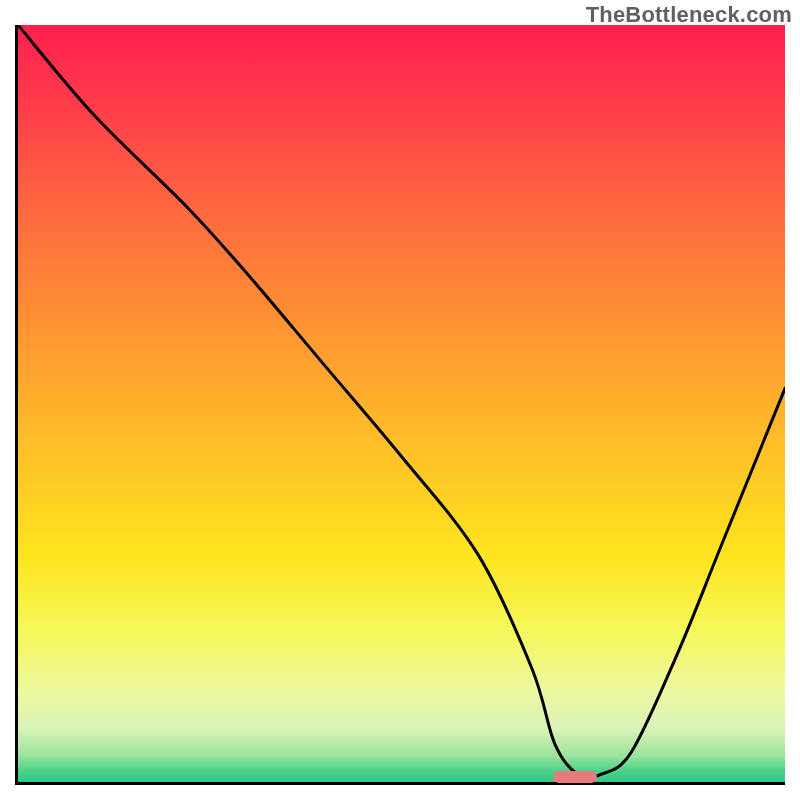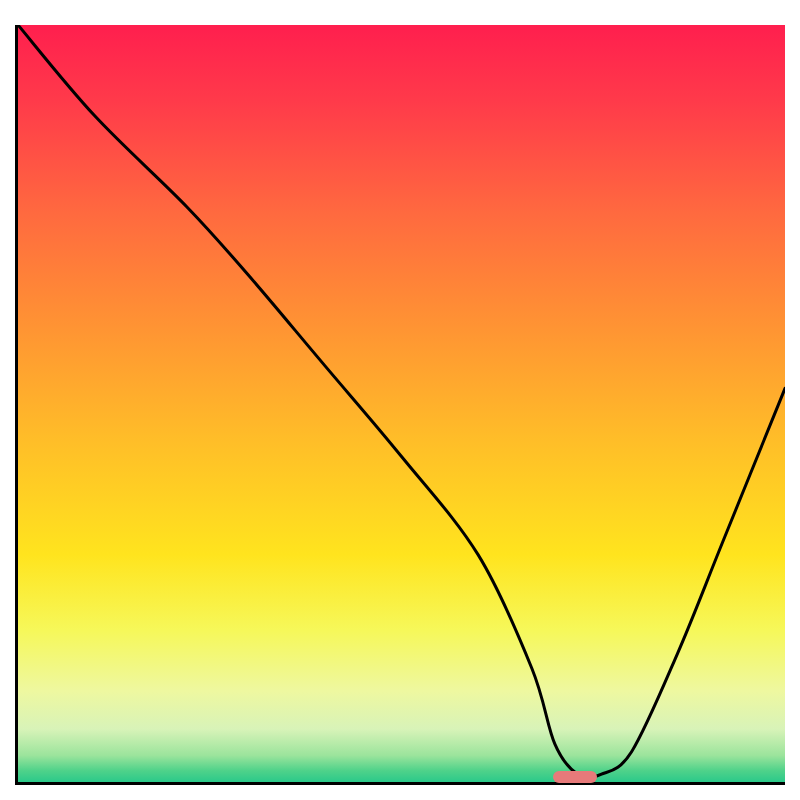--- a/index.html
+++ b/index.html
@@ -49,20 +49,21 @@
   .marker {
     position: absolute;
     border-radius: 6px;
   }
 </style>
 </head>
 <body>
 
 <div class="container">
 
+  <div class="watermark">TheBottleneck.com</div>
 
   <div class="plot-frame">
 
     <svg class="gradient-fill" width="767" height="757" viewBox="0 0 767 757" preserveAspectRatio="none">
       <defs>
         <linearGradient id="bg-grad" x1="0" y1="0" x2="0" y2="1">
             <stop offset="0%" stop-color="#ff1f4e"></stop>
             <stop offset="10%" stop-color="#ff3a4a"></stop>
             <stop offset="25%" stop-color="#ff6a3f"></stop>
             <stop offset="40%" stop-color="#ff9433"></stop>

